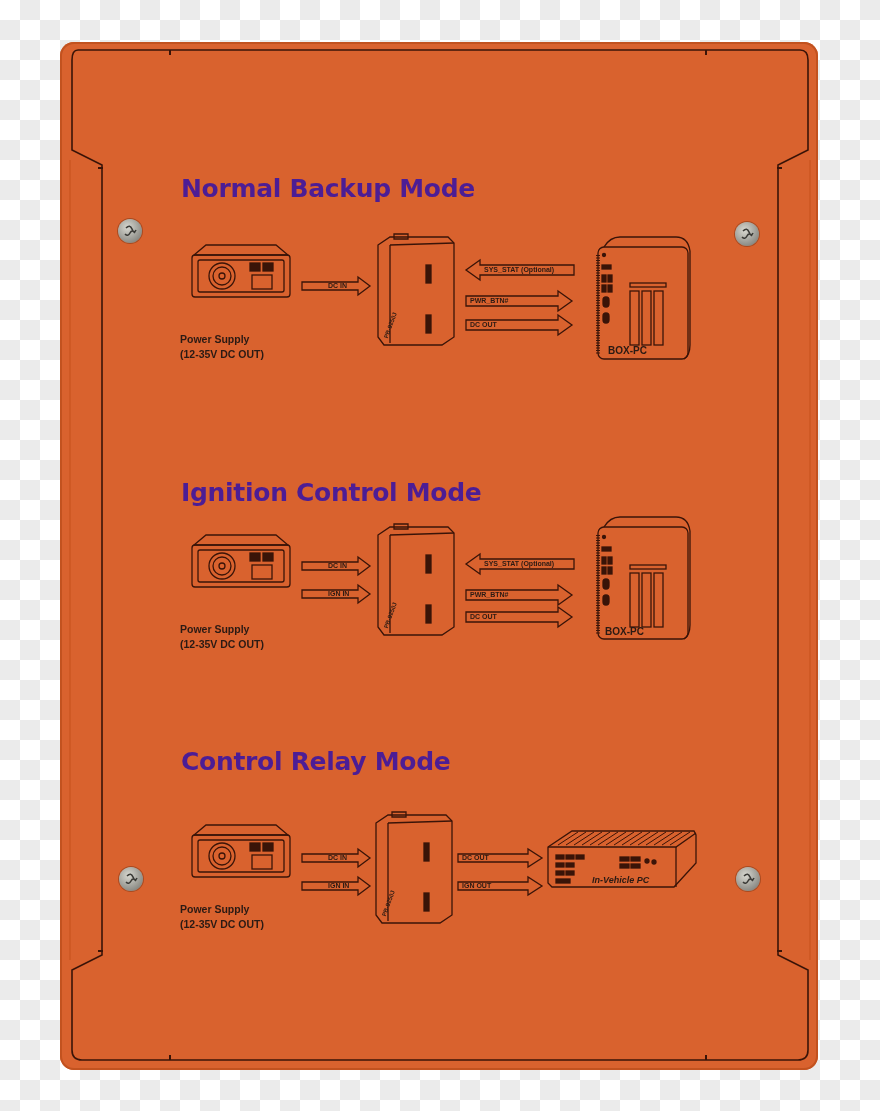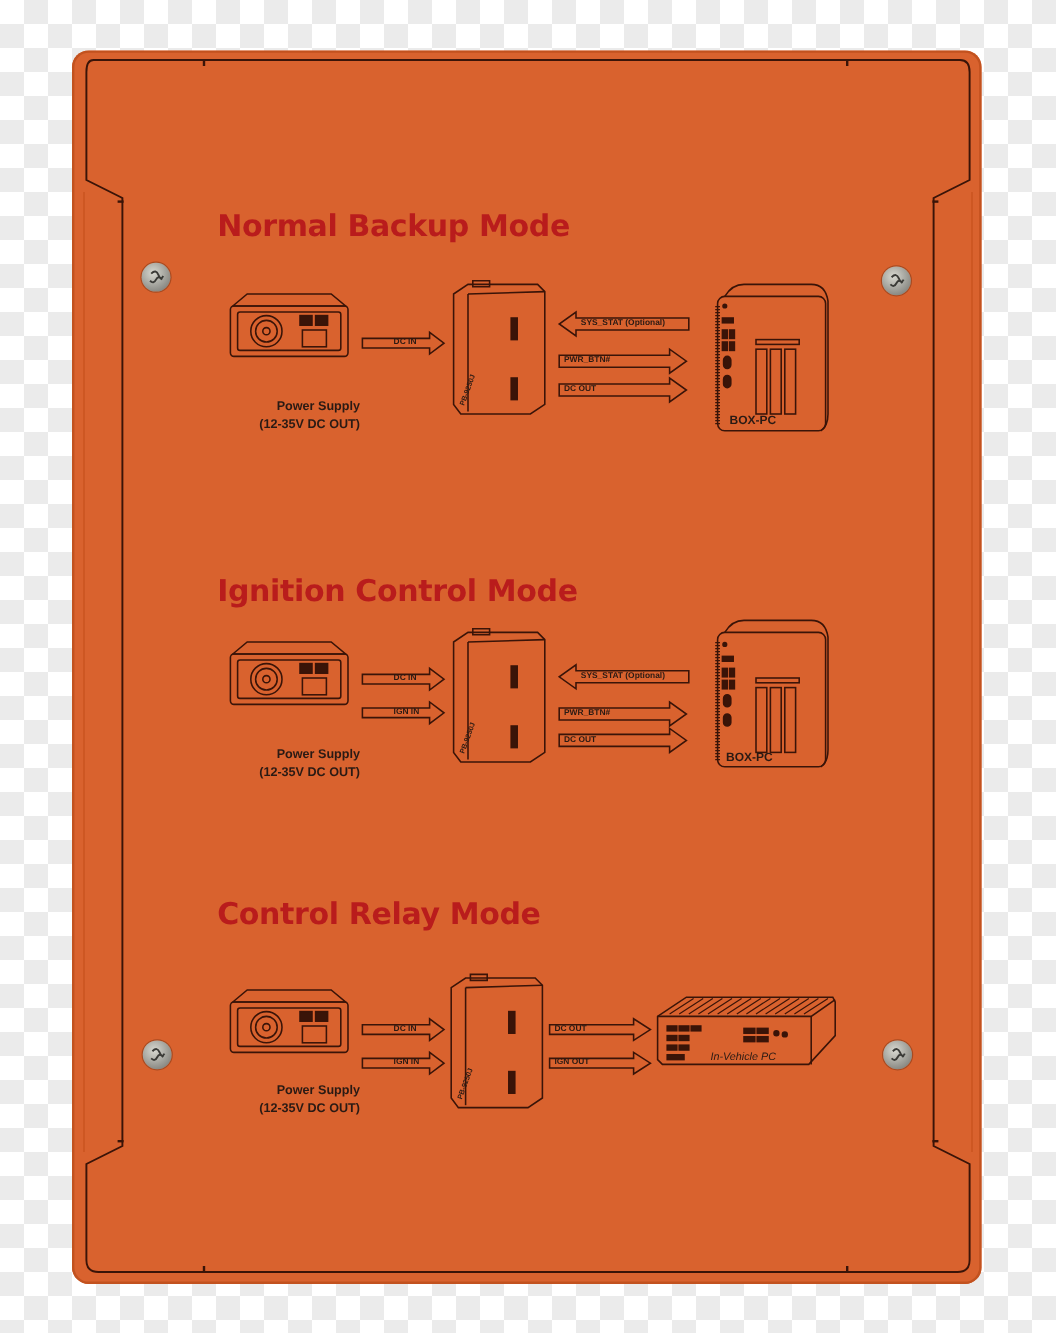--- a/index.html
+++ b/index.html
@@ -18,46 +18,46 @@
     box-shadow:inset 0 0 0 2px #c2521f;
   }
   .frame-svg{position:absolute;left:0;top:0;}
   .screw{
     position:absolute;width:24px;height:24px;border-radius:50%;
     background:radial-gradient(circle at 40% 35%,#d8d8d0,#8e8e88 70%,#6d6d68);
     box-shadow:0 0 0 1px #a84a20;
   }
   .screw svg{position:absolute;left:0;top:0;}
   .mode-title{
-    position:absolute;left:181px;color:#b91c1c;font-weight:bold;
+    position:absolute;left:181px;color:#4c1d95;font-weight:bold;
     font-size:25px;letter-spacing:-0.3px;
     font-family:"DejaVu Sans",sans-serif;
   }
   .diagram{position:absolute;left:180px;width:540px;height:150px;}
   .ps-label{
-    position:absolute;width:120px;text-align:right;color:#2a1a14;
+    position:absolute;width:120px;text-align:left;color:#2a1a14;
     font-size:10.5px;font-weight:bold;line-height:15px;
     font-family:"Liberation Sans",sans-serif;
   }
   .arrow-label{
     position:absolute;font-size:7px;color:#2a1a14;font-weight:bold;
     font-family:"Liberation Sans",sans-serif;white-space:nowrap;
   }
   .dev-label{
     position:absolute;font-size:10px;font-weight:bold;color:#2a1a14;
     font-family:"Liberation Sans",sans-serif;
     text-align:right;
   }
   .pb-label{
     position:absolute;font-size:6px;font-weight:bold;color:#2a1a14;
     transform:rotate(-70deg);transform-origin:left top;
     font-family:"Liberation Sans",sans-serif;white-space:nowrap;
   }
   .ivpc-label{
-    position:absolute;font-size:9px;font-weight:normal;font-style:italic;color:#2a1a14;
+    position:absolute;font-size:9px;font-weight:bold;font-style:italic;color:#2a1a14;
     font-family:"Liberation Sans",sans-serif;white-space:nowrap;
   }
 </style>
 </head>
 <body>
 
 <div class="panel"></div>
 
 <svg class="frame-svg" width="880" height="1111">
   <g fill="none" stroke="#3a1408" stroke-width="1.6">

